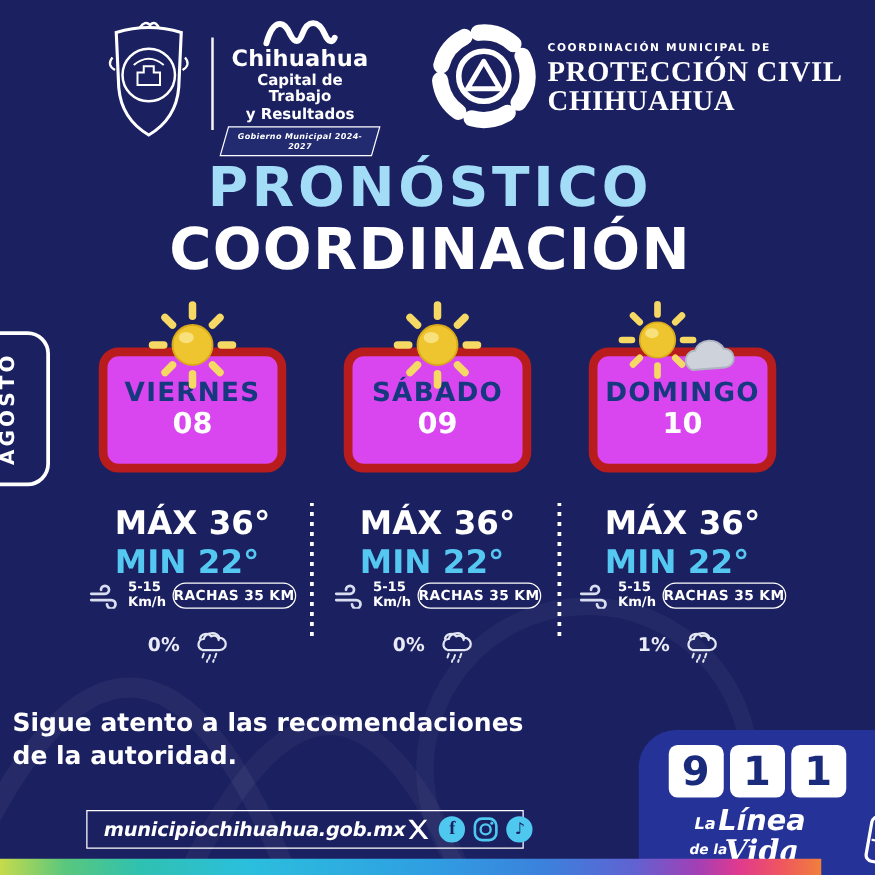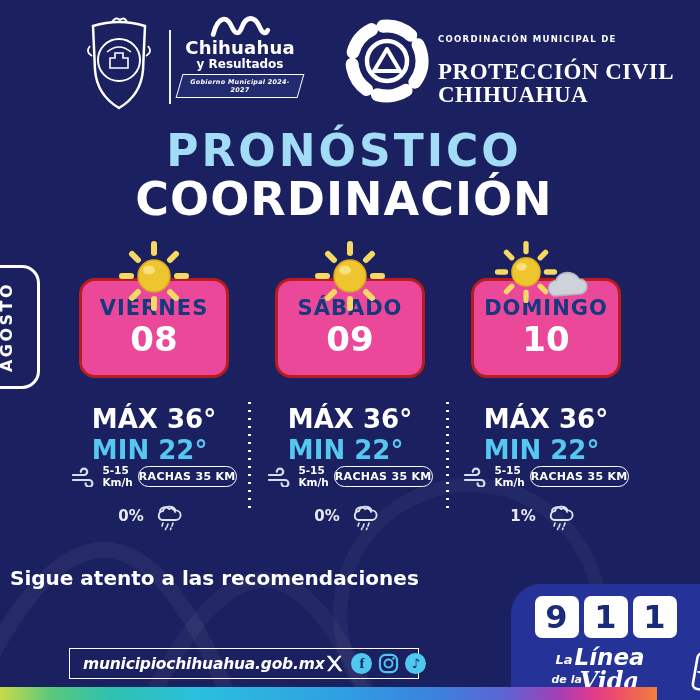--- a/index.html
+++ b/index.html
@@ -14,39 +14,39 @@
   .hdr-divider{position:absolute;left:169px;top:30px;width:2px;height:74px;background:rgba(255,255,255,.95);z-index:2;}
   .brand{position:absolute;left:179px;top:12px;width:122px;text-align:center;z-index:2;}
   .brand .mlogo{display:block;margin:0 auto 1px;}
   .brand-name{font-size:18px;font-weight:800;letter-spacing:.2px;line-height:1.05;}
   .brand-tag{font-size:12px;font-weight:700;line-height:1.12;}
   .ribbon{display:inline-block;margin-top:3px;border:1px solid #fff;background:#222a70;
     transform:skewX(-16deg);padding:1.5px 5px;}
   .ribbon span{display:inline-block;transform:skewX(16deg);font-size:6.4px;font-weight:700;font-style:italic;letter-spacing:.3px;}
   .pc-emblem{position:absolute;left:342px;top:16px;z-index:2;}
   .pc-text{position:absolute;left:438px;top:34px;z-index:2;}
-  .pc-overline{font-size:8.5px;font-weight:700;letter-spacing:1.3px;margin-bottom:16px;}
+  .pc-overline{font-size:8.5px;font-weight:700;letter-spacing:1.3px;margin-bottom:2px;}
   .pc-title,.pc-sub{font-family:"Liberation Serif",serif;font-weight:700;font-size:23px;line-height:1.02;letter-spacing:.5px;}
   
   .main-title{position:absolute;left:0;right:12px;top:128px;text-align:center;z-index:2;line-height:1.06;}
   .main-title .t1{font-size:44px;font-weight:800;letter-spacing:3px;color:#A3DCF6;}
   .main-title .t2{font-size:46px;font-weight:800;letter-spacing:1px;color:#fff;}
   
   .month-tab{position:absolute;left:-28px;top:265px;width:62px;height:118px;border:3px solid #fff;border-radius:18px;z-index:2;}
   .month-tab span{position:absolute;left:50%;top:50%;transform:translate(-50%,-50%) rotate(-90deg);
     font-size:16px;font-weight:700;letter-spacing:2.5px;white-space:nowrap;}
   
   .cols{position:absolute;left:0;top:240px;width:700px;display:flex;justify-content:center;gap:46px;z-index:2;}
   .day-col{width:150px;position:relative;display:flex;flex-direction:column;align-items:center;padding-top:38px;}
   .day-icon{position:absolute;top:0;left:50%;transform:translateX(-50%);z-index:3;}
   .day-icon.wide{width:104px;}
-  .day-card{width:150px;height:100px;box-sizing:border-box;background:#ec4899;border:3px solid #b91c1c;border-radius:16px;
+  .day-card{width:150px;height:100px;box-sizing:border-box;background:#d946ef;border:7px solid #b91c1c;border-radius:16px;
     display:flex;flex-direction:column;align-items:center;justify-content:center;z-index:2;}
   .day-name{font-size:21px;font-weight:800;letter-spacing:1px;color:#16387E;line-height:1;}
-  .day-num{font-size:34px;font-weight:800;color:#fff;line-height:1.1;margin-top:2px;}
+  .day-num{font-size:23px;font-weight:800;color:#fff;line-height:1.1;margin-top:2px;}
   .temps{margin-top:26px;text-align:left;line-height:1.18;}
   .t-max{font-size:26px;font-weight:800;color:#fff;}
   .t-min{font-size:26px;font-weight:800;color:#55C8F2;}
   .wind-row{width:184px;display:flex;align-items:center;justify-content:center;gap:5px;}
   .wind-speed{font-size:10.5px;font-weight:600;line-height:1.08;text-align:left;}
   .gust-pill{border:1.5px solid #fff;border-radius:14px;padding:3px 0;font-size:11px;font-weight:700;letter-spacing:.3px;white-space:nowrap;}
   .rain-row{margin-top:13px;display:flex;align-items:center;gap:8px;}
   .rain-pct{font-size:15px;font-weight:600;color:#E8EAF5;}
   .dots{position:absolute;top:402px;width:2.5px;height:108px;z-index:2;
     background-image:repeating-linear-gradient(to bottom,#fff 0px,#fff 2.5px,transparent 2.5px,transparent 8px);}
@@ -95,20 +95,21 @@
   <path d="M23 36 q12 -10 24 0" stroke="#fff" stroke-width="1.6" fill="none"></path>
   <path d="M28 6 q4 -6 8 -2 q4 -4 7 2" stroke="#fff" stroke-width="2" fill="none"></path>
   <path d="M6 30 q-5 6 2 10 M64 30 q5 6 -2 10" stroke="#fff" stroke-width="1.8" fill="none"></path>
 </svg>
 <div class="hdr-divider"></div>
 <div class="brand">
   <svg class="mlogo" width="66" height="26" viewBox="0 0 70 30">
     <path d="M4 26 C10 4 20 4 26 18 C30 26 34 26 37 18 C42 4 52 4 58 18 C61 25 65 26 67 21" stroke="#fff" stroke-width="5.5" fill="none" stroke-linecap="round"></path>
   </svg>
   <div class="brand-name">Chihuahua</div>
+  <div class="brand-tag">Capital de Trabajo</div>
   <div class="brand-tag">y Resultados</div>
   <div class="ribbon">
     <span>Gobierno Municipal 2024-2027</span>
   </div>
 </div>
 <svg class="pc-emblem" width="90" height="90" viewBox="0 0 90 90">
   <circle cx="45" cy="45" r="35" fill="none" stroke="#fff" stroke-width="13" stroke-dasharray="30 12" stroke-linecap="round" transform="rotate(-12 45 45)"></circle>
   <circle cx="45" cy="45" r="20" fill="none" stroke="#fff" stroke-width="4.5"></circle>
   <path d="M45 33 L58 55 L32 55 Z" fill="none" stroke="#fff" stroke-width="4" stroke-linejoin="round"></path>
 </svg>
@@ -283,20 +284,21 @@
       </svg>
     </div>
   </div>
 </div>
 
 <div class="dots d1"></div>
 <div class="dots d2"></div>
 
 <div class="advisory">
   <div>Sigue atento a las recomendaciones</div>
+  <div>de la autoridad.</div>
 </div>
 
 <div class="site-bar">
   <span class="site-url">municipiochihuahua.gob.mx</span>
   <div class="social">
     <span class="soc">
       <svg width="19" height="19" viewBox="0 0 22 22">
         <path d="M2 2 L9.2 11.2 L2.3 20 H5.4 L11 12.9 L16.5 20 H20.5 L12.8 10.2 L19.4 2 H16.3 L11.1 8.5 L6 2 Z" fill="#fff"></path>
       </svg>
     </span>

